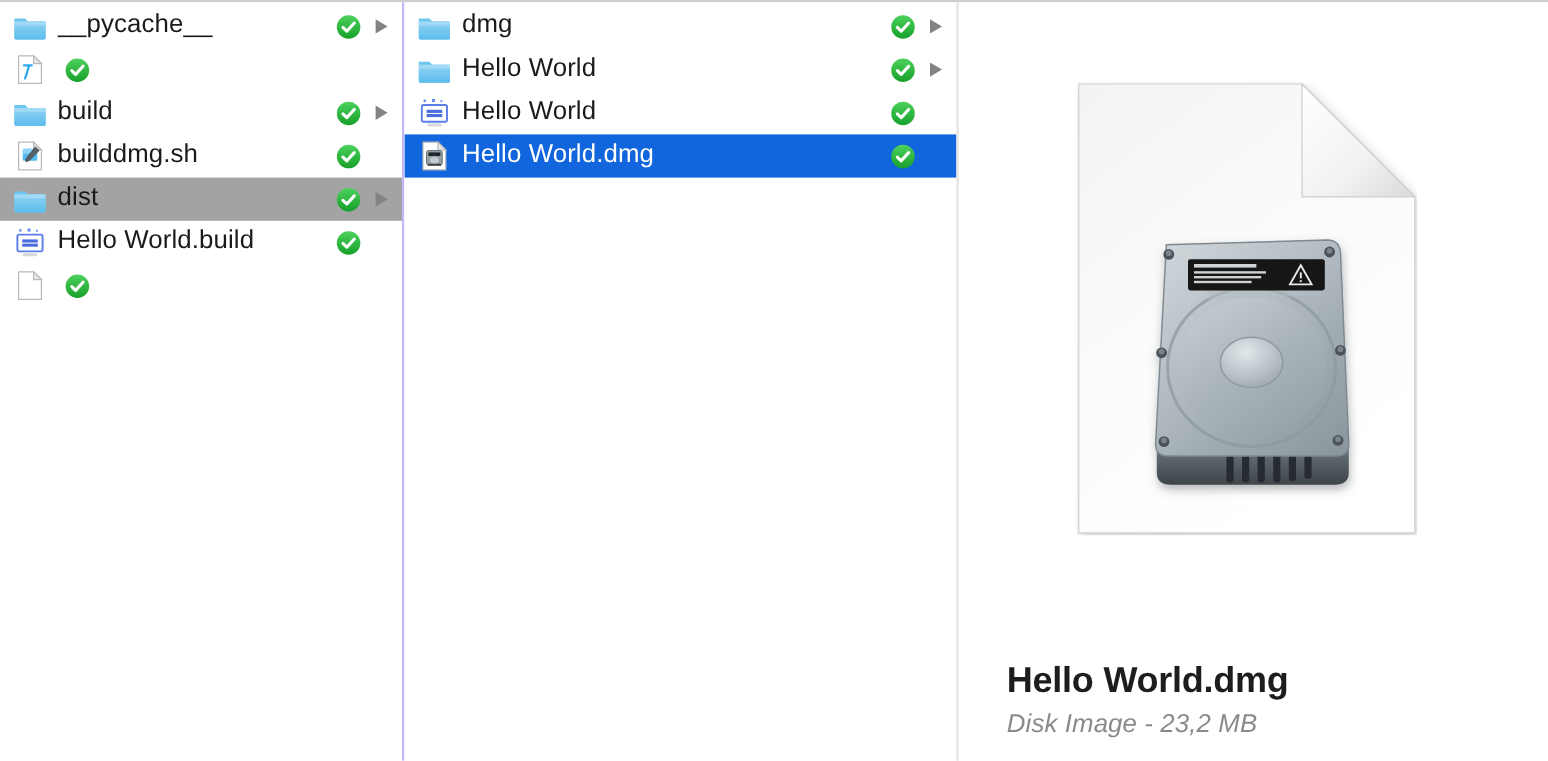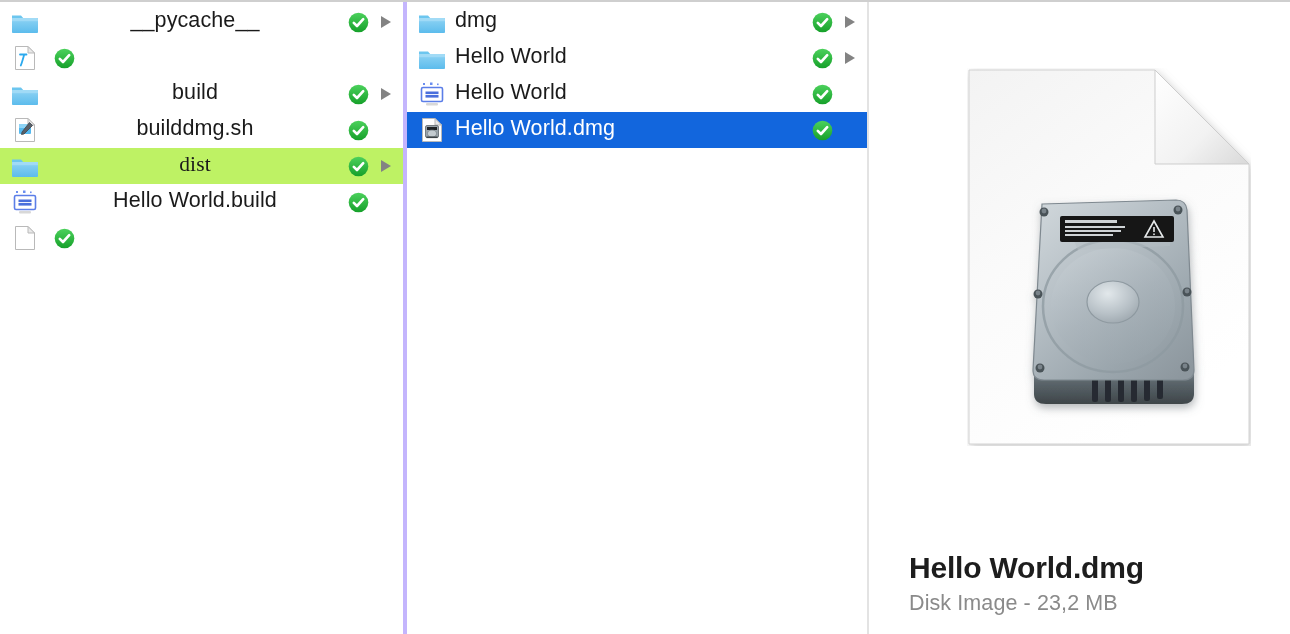--- a/index.html
+++ b/index.html
@@ -26,39 +26,39 @@
 
   
   .column {
     position: relative;
     height: 100%;
     background: #ffffff;
     box-sizing: border-box;
     overflow: hidden;
     flex: none;
   }
-  .column.col-1 { width: 407px; border-right: 4px solid #c4b5fd; text-align: center; }
+  .column.col-1 { width: 337px; border-right: 2px solid #c4b5fd; }
   .column.col-2 { width: 462px; border-right: 2px solid #e3e3e3; }
   .column.preview { flex: 1 1 auto; width: auto; border-right: none; }
 
   .col-list {
     padding-top: 2px;
   }
 
   .row {
     position: relative;
     height: 36px;
     display: flex;
     align-items: center;
     padding: 0 8px 0 10px;
     box-sizing: border-box;
     cursor: default;
     user-select: none;
   }
-  .row.sel-inactive { background: #bef264; font-family: Liberation Serif, serif; }
+  .row.sel-inactive { background: #a3a3a3; }
   .row.sel-active { background: #1266dd; }
 
   .row-icon {
     width: 30px;
     height: 30px;
     flex: none;
     margin-right: 8px;
     position: relative;
   }
   .row-label {
@@ -116,20 +116,21 @@
     letter-spacing: -0.2px;
     line-height: 1.18;
     white-space: nowrap;
   }
   .preview-subtitle {
     margin-top: 6px;
     font-size: 21.5px;
     color: #8a8a8a;
     letter-spacing: 0.1px;
     white-space: nowrap;
+    font-style: italic;
   }
 </style>
 </head>
 <body>
 
 <div class="finder">
 
   <div class="column col-1">
     <div class="col-list" id="list-1">
         <div class="row">

